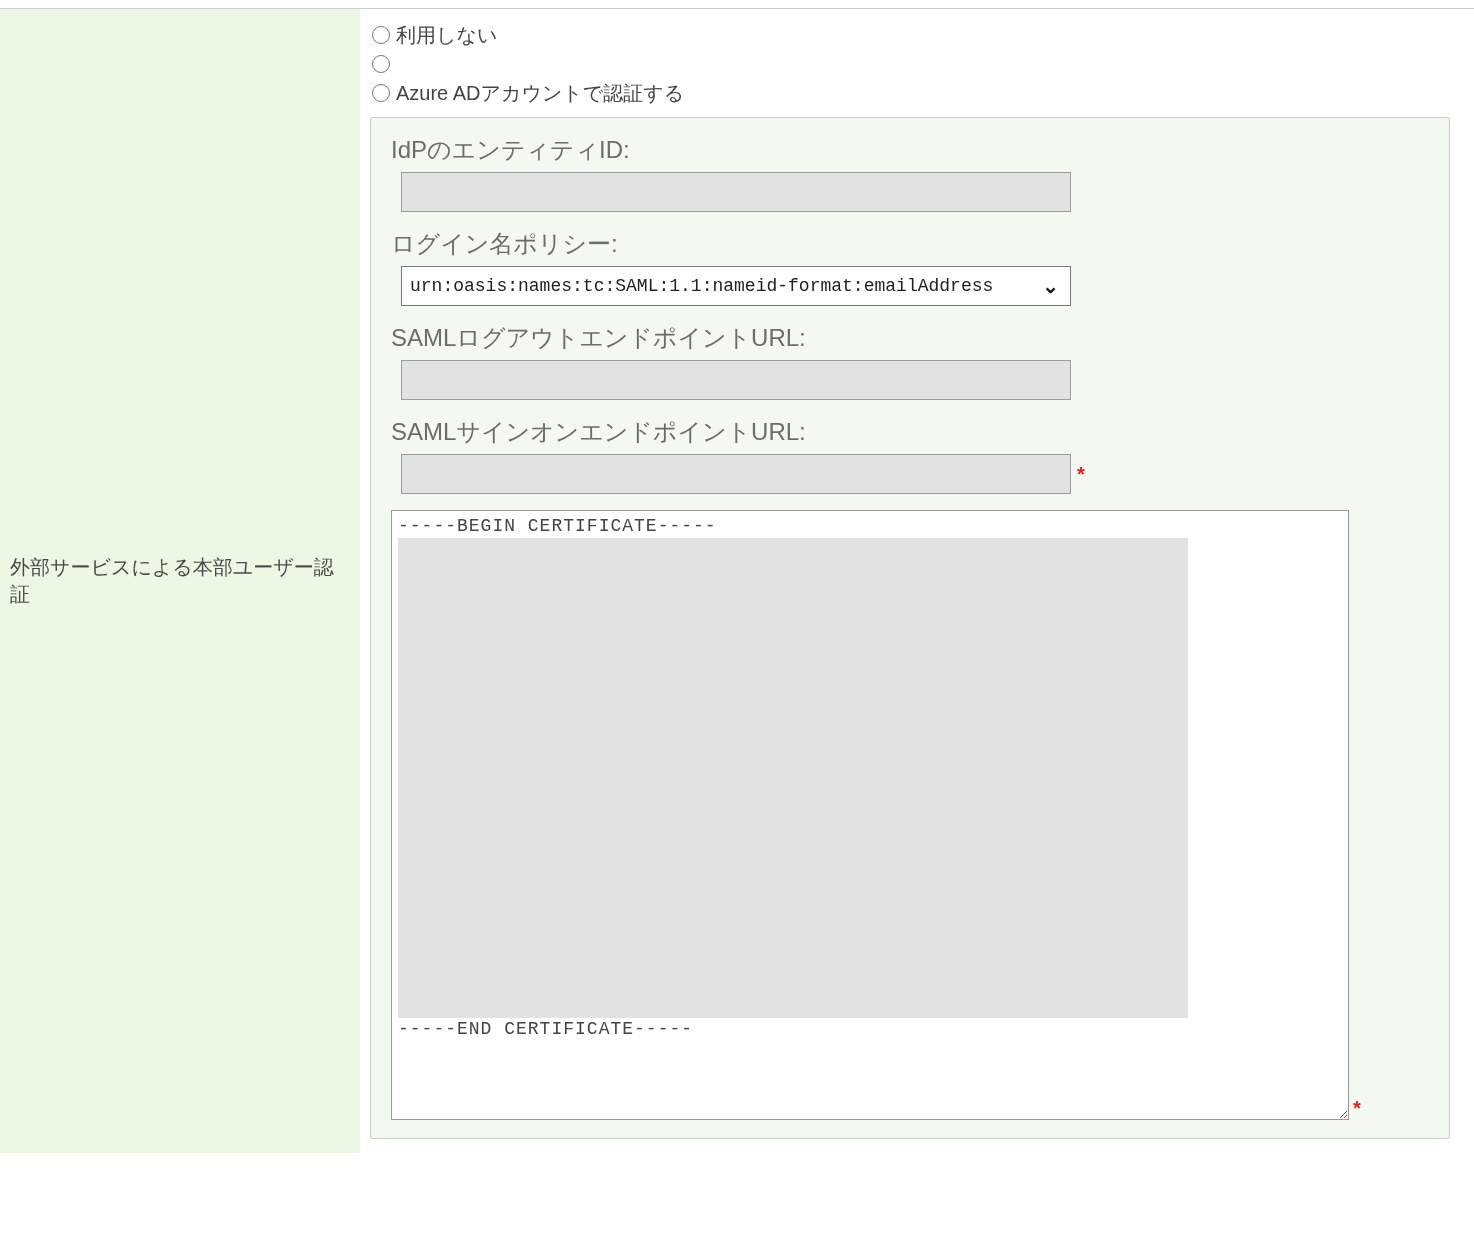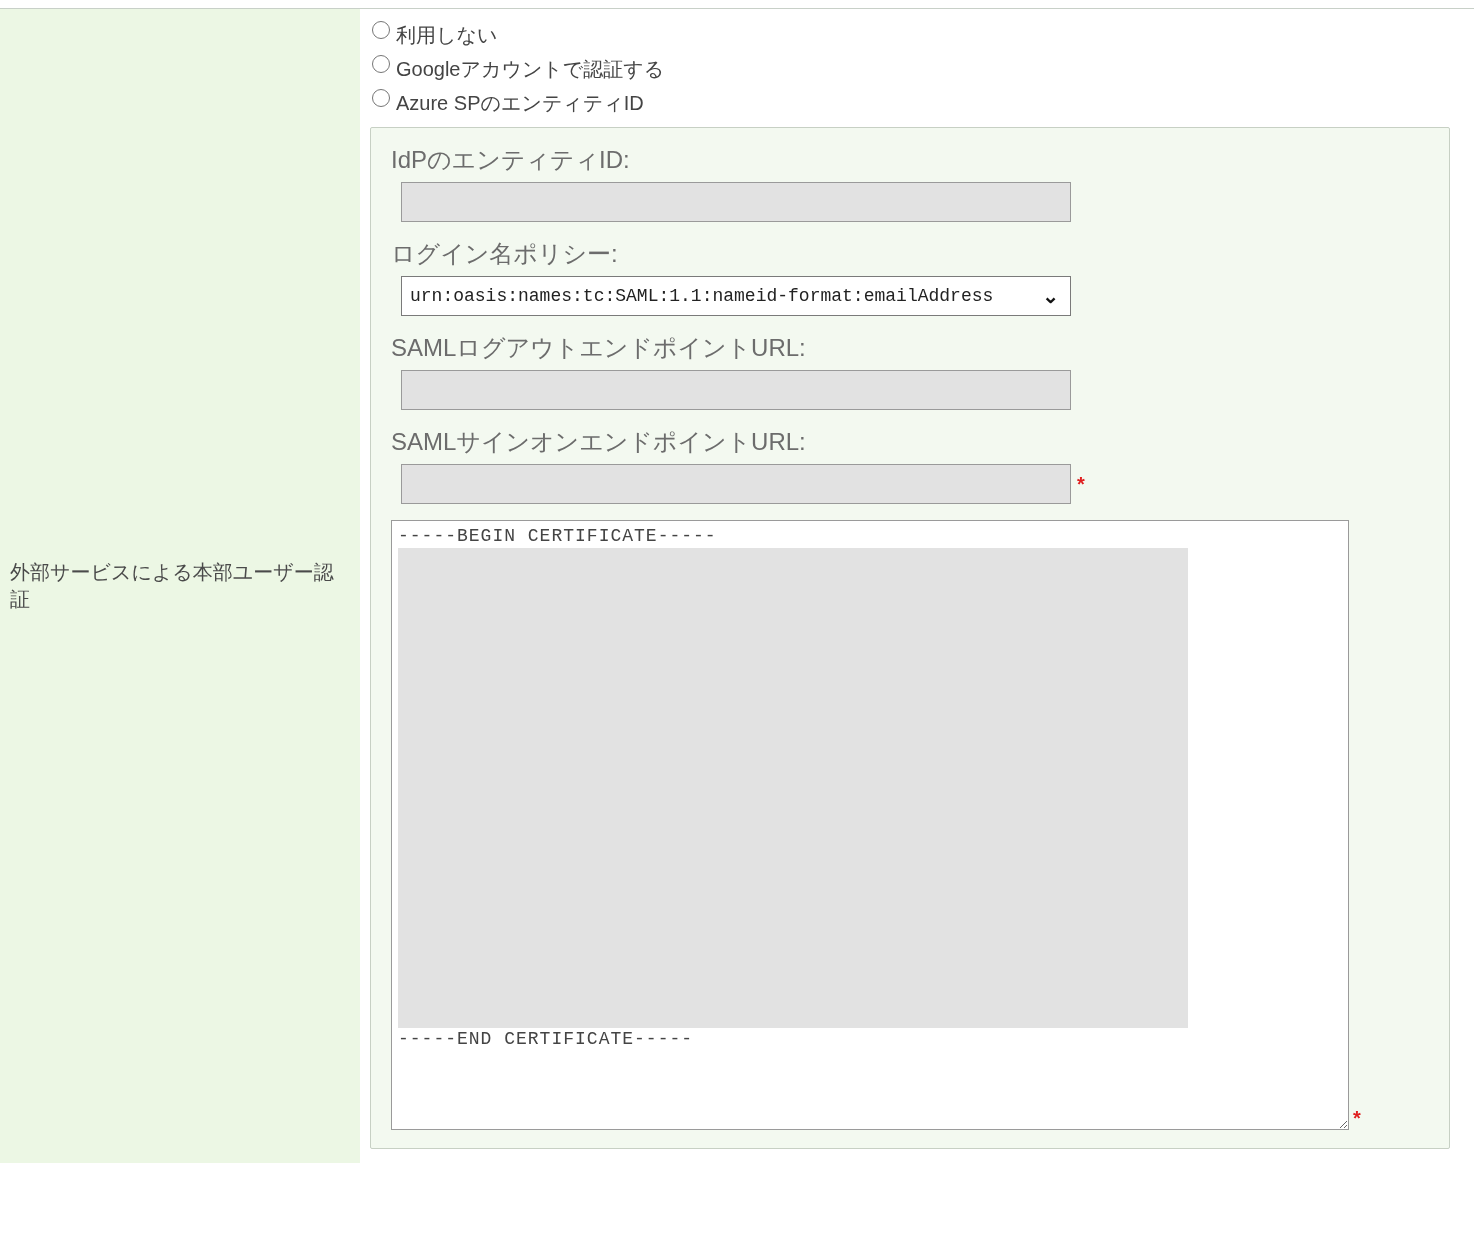--- a/index.html
+++ b/index.html
@@ -38,21 +38,21 @@
     padding: 8px 10px 14px 10px;
   }
   .radio-list {
     display: flex;
     flex-direction: column;
     gap: 6px;
     margin: 4px 0 10px 2px;
   }
   .radio-item {
     display: flex;
-    align-items: flex-start;
+    align-items: center;
     gap: 6px;
     font-size: 20px;
     color: #444;
     line-height: 1.4;
   }
   .radio-item input[type="radio"] {
     width: 18px; height: 18px;
     accent-color: #1a73e8;
     margin: 0;
   }
@@ -168,26 +168,25 @@
 
       <div class="radio-list">
 
         <label class="radio-item">
           <input type="radio" name="auth" style="">
           <span>利用しない</span>
         </label>
 
         <label class="radio-item">
           <input type="radio" name="auth" style="">
-          <span>Googleアカウントで認証する</span>
         </label>
 
         <label class="radio-item">
           <input type="radio" name="auth" style="">
-          <span>Azure SPのエンティティID</span>
+          <span>Azure ADアカウントで認証する</span>
         </label>
 
 
       </div>
 
       <div class="saml-panel">
 
         <div class="field-block">
           <div class="field-label">IdPのエンティティID:</div>
           <div class="input-row">

